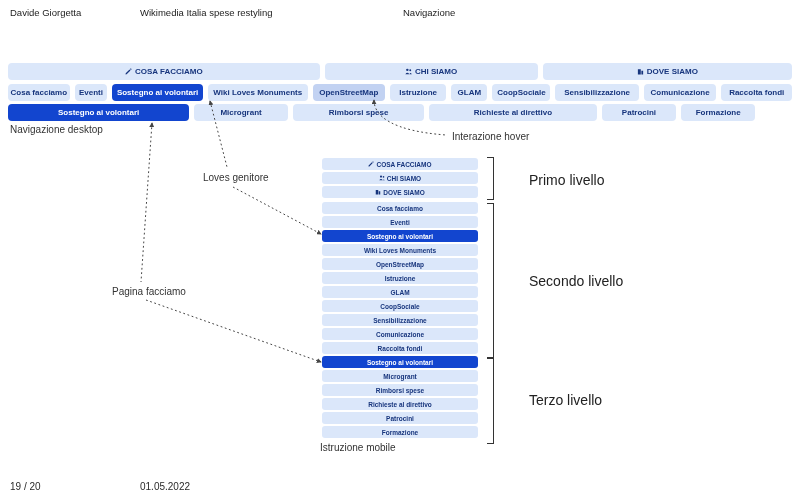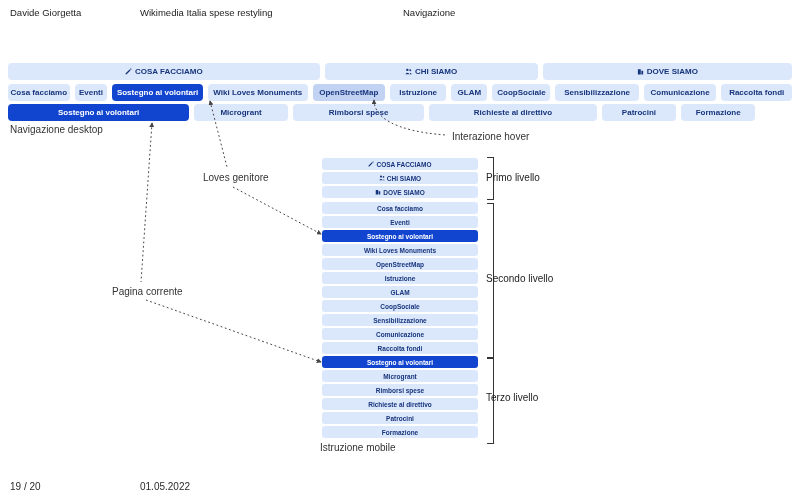--- a/index.html
+++ b/index.html
@@ -35,21 +35,21 @@
     height:12px;margin-bottom:2px;border-radius:3px;background:var(--item-bg);
     color:var(--item-text);font-size:6.5px;font-weight:700;
     display:flex;align-items:center;justify-content:center;gap:2px;white-space:nowrap;cursor:pointer;
   }
   .m-item.active{background:var(--active-bg);color:#ffffff}
   .m-item svg{width:6px;height:6px;fill:currentColor;flex:0 0 auto}
 
   
   .caption{position:absolute;font-size:10px;color:#333;white-space:nowrap}
   .note{position:absolute;font-size:10px;color:#333;white-space:nowrap}
-  .lvl{position:absolute;left:486px;font-size:10px;color:#222;white-space:nowrap}
+  .lvl{position:absolute;left:529px;font-size:14px;color:#222;white-space:nowrap}
 
   
   .bracket{position:absolute;left:487px;width:6px;border:1px solid #333;border-left:none}
   #bracket-1{top:157px;height:41px}
   #bracket-2{top:203px;height:153px}
   #bracket-3{top:358px;height:84px}
 
   #annotation-lines{position:absolute;left:0;top:0;pointer-events:none}
 </style>
 </head>
@@ -237,21 +237,21 @@
 
 <div class="bracket" id="bracket-1"></div>
 <div class="bracket" id="bracket-2"></div>
 <div class="bracket" id="bracket-3"></div>
 <span class="lvl" style="top:172px">Primo livello</span>
 <span class="lvl" style="top:273px">Secondo livello</span>
 <span class="lvl" style="top:392px">Terzo livello</span>
 
 <span class="note" style="left:452px;top:131px">Interazione hover</span>
 <span class="note" style="left:203px;top:172px">Loves genitore</span>
-<span class="note" style="left:112px;top:286px">Pagina corrente</span>
+<span class="note" style="left:112px;top:286px">Pagina facciamo</span>
 
 <svg id="annotation-lines" width="800" height="500">
   <defs>
     <marker id="arr" viewBox="0 0 6 6" refX="5" refY="3" markerWidth="5" markerHeight="5" orient="auto-start-reverse">
       <path d="M0 0 L6 3 L0 6 Z" fill="#444"></path>
     </marker>
   </defs>
   <g stroke="#444" stroke-width="1" fill="none" stroke-dasharray="1.8 2.6">
     <path d="M 374 100 C 374 116 392 131 446 135" marker-start="url(#arr)"></path>
     <path d="M 210 101 L 227 167" marker-start="url(#arr)"></path>

